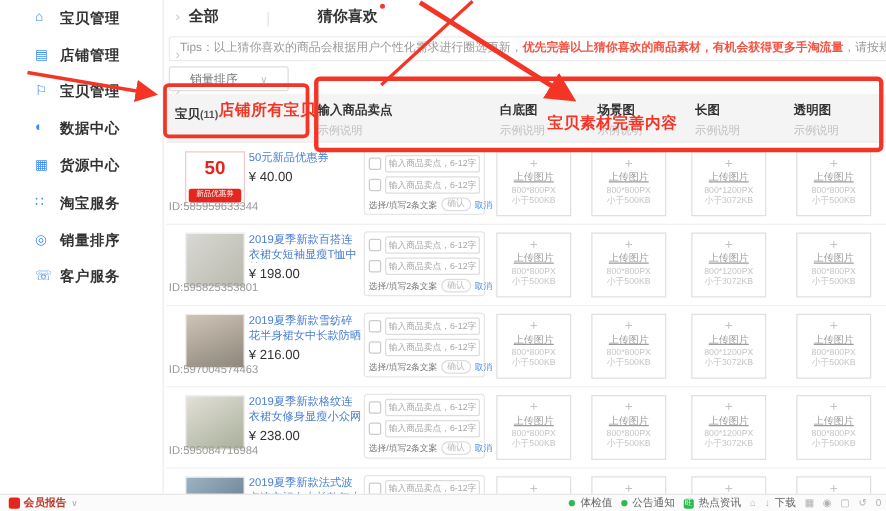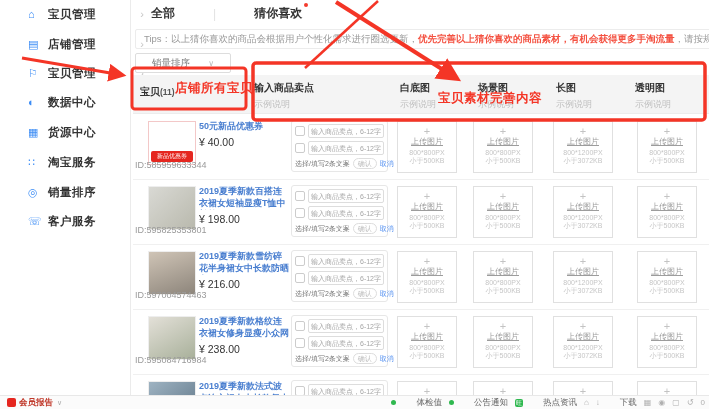--- a/index.html
+++ b/index.html
@@ -37,21 +37,21 @@
 
   
   .trow{position:absolute;left:0;width:576px;height:64px;border-bottom:1px solid #f0f0f0;background:#fff;}
   .pimg{position:absolute;left:15px;top:6px;width:46px;height:42px;border:1px solid #eee;
         background:linear-gradient(135deg,#d9d9d4,#b9b9ad);}
   .coupon{position:absolute;left:15px;top:6px;width:46px;height:42px;border:1px solid #f3c8c8;background:#fff;text-align:center;}
   .coupon .c50{color:#e5261f;font-weight:800;font-size:15px;line-height:26px;}
   .coupon .cband{position:absolute;left:2px;right:2px;bottom:2px;height:11px;background:#e5261f;border-radius:2px;
         color:#fff;font-size:6px;line-height:11px;overflow:hidden;}
   .ptext{position:absolute;left:66px;top:6px;width:92px;}
-  .ptitle{font-size:9px;line-height:1.3;color:#4a7fd0;cursor:pointer;max-height:24px;overflow:hidden;font-weight:bold;}
+  .ptitle{font-size:9px;line-height:1.3;color:#4a7fd0;cursor:pointer;max-height:24px;overflow:hidden;}
   .pprice{font-size:10.5px;color:#333;margin-top:3px;}
   .pid{position:absolute;left:2px;top:45px;font-size:9px;color:#9a9a9a;}
 
   .copycard{position:absolute;left:158px;top:5px;width:97px;height:52px;border:1px solid #e7e7e7;border-radius:3px;
         padding:3px 3px 2px 3px;box-sizing:border-box;background:#fff;}
   .copyline{display:flex;align-items:center;margin-bottom:3px;}
   .cb{width:8px;height:8px;border:1px solid #ccc;border-radius:2px;margin-right:3px;flex:none;background:#fff;cursor:pointer;}
   .copyinput{flex:1;height:12px;border:1px solid #ddd;border-radius:2px;font-size:7px;color:#999;padding:0 2px;min-width:0;background:#fff;}
   .copyinput::placeholder{color:#a5a5a5;}
   .copyfoot{display:flex;align-items:center;white-space:nowrap;margin-top:2px;}
@@ -72,21 +72,21 @@
   .lab2{left:438px;top:90px;font-size:12.5px;letter-spacing:.5px;}
 
   
   .taskbar{position:absolute;left:0;bottom:0;width:709px;height:14px;background:#fbfbfb;border-top:1px solid #e8e8e8;
         display:flex;align-items:center;font-size:8.5px;color:#888;z-index:30;padding:0 4px;box-sizing:border-box;}
   .tb-logo{width:9px;height:9px;background:#e5261f;border-radius:2px;margin:0 3px;flex:none;}
   .tb-report{color:#c0392b;font-weight:600;}
   .tb-chev{color:#aaa;font-size:7px;margin:0 4px;}
   .tb-msg{color:#999;margin-right:8px;white-space:nowrap;overflow:hidden;max-width:240px;}
   .tb-right{margin-left:auto;display:flex;align-items:center;gap:7px;}
-  .tb-item{display:flex;align-items:center;gap:20px;color:#666;}
+  .tb-item{display:flex;align-items:center;gap:4px;color:#666;}
   .gdot{width:5px;height:5px;border-radius:50%;background:#2fb84f;}
   .gsq{width:8px;height:8px;border-radius:2px;background:#2fb84f;color:#fff;font-size:6px;line-height:8px;text-align:center;}
   .tb-ico{color:#b0b0b0;font-size:8px;}
 </style>
 </head>
 <body>
 
 <div class="screen">
 
   <aside class="sidebar">
@@ -173,20 +173,21 @@
         <div class="sub">示例说明</div>
       </div>
       <div class="th" style="left:502px">
         <div class="lbl">透明图</div>
         <div class="sub">示例说明</div>
       </div>
     </div>
 
     <div class="trow" style="top:115px">
       <div class="coupon">
+        <div class="c50">50</div>
         <div class="cband">新品优惠券</div>
       </div>
       <div class="ptext">
         <div class="ptitle">50元新品优惠券</div>
         <div class="pprice">¥ 40.00</div>
       </div>
       <div class="pid">ID:585959633344</div>
       <div class="copycard">
         <div class="copyline">
             <span class="cb"></span>

